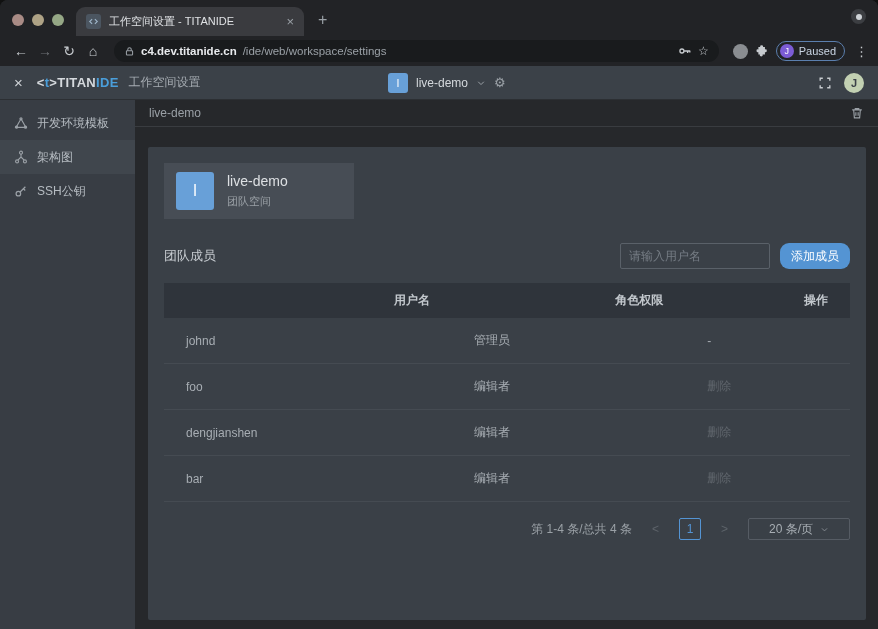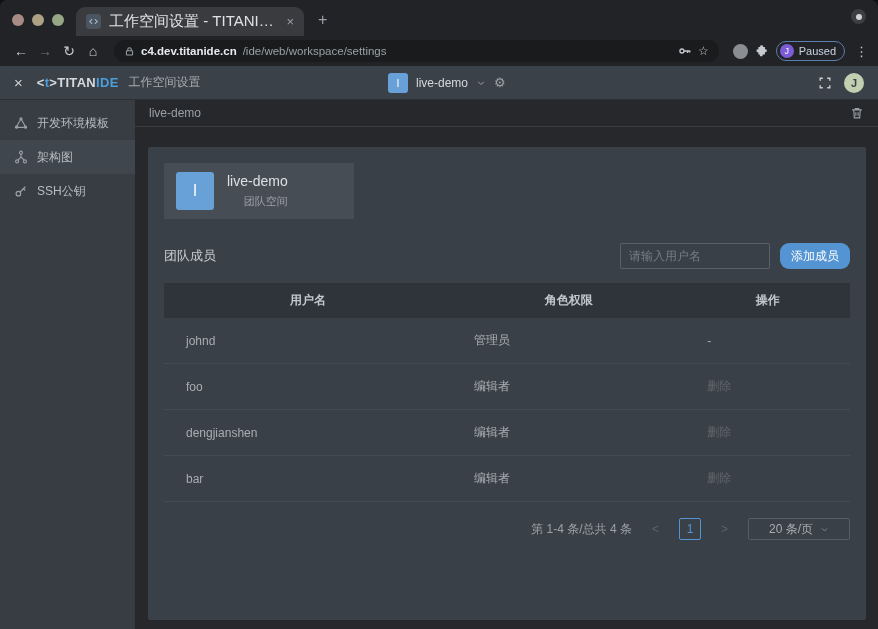--- a/index.html
+++ b/index.html
@@ -10,21 +10,21 @@
 
   
   .tabstrip { height:36px; background:#222326; display:flex; align-items:flex-end; padding:0 10px; flex-shrink:0; }
   .traffic { display:flex; gap:8px; align-items:center; margin:0 12px 10px 2px; }
   .tl { width:12px; height:12px; border-radius:50%; }
   .tl.r { background:#a98b85; } .tl.y { background:#aea285; } .tl.g { background:#95a785; }
   .tab { width:228px; height:29px; background:#3a3b3f; border-radius:9px 9px 0 0;
          display:flex; align-items:center; gap:8px; padding:0 10px; }
   .favicon { width:15px; height:15px; background:#4b5560; border-radius:3px; display:flex;
              align-items:center; justify-content:center; flex-shrink:0; }
-  .tab-title { flex:1; font-size:15px; color:#dfe1e4; white-space:nowrap; overflow:hidden; text-overflow:ellipsis; }
+  .tab-title { flex:1; font-size:11px; color:#dfe1e4; white-space:nowrap; overflow:hidden; text-overflow:ellipsis; }
   .tab-close { color:#9aa0a6; font-size:13px; line-height:1; cursor:default; }
   .newtab { color:#9aa0a6; font-size:16px; margin:0 0 7px 14px; }
   .strip-spacer { flex:1; }
   .profile-dot { width:15px; height:15px; border-radius:50%; background:#3c3e42; margin:0 2px 12px 0;
                  display:flex; align-items:center; justify-content:center; }
   .profile-dot i { width:6px; height:6px; border-radius:50%; background:#cfd3d7; }
 
   .toolbar { height:30px; background:#222326; display:flex; align-items:center; padding:0 10px; gap:2px; flex-shrink:0; }
   .navbtn { color:#c7cbcf; font-size:14px; width:22px; text-align:center; }
   .navbtn.dim { color:#6e7175; }
@@ -72,36 +72,36 @@
   .crumb { font-size:12px; color:#9aa0a6; }
   .crumb-trash { margin-left:auto; display:flex; }
 
   .panel { flex:1; margin:20px 12px 9px 13px; background:#3a4047; border-radius:2px;
            padding:16px; display:flex; flex-direction:column; min-height:0; }
   .ws-card { width:190px; background:#474d55; padding:9px 12px; display:flex; align-items:center;
              gap:13px; margin-bottom:24px; }
   .card-avatar { width:38px; height:38px; background:#68a0d8; border-radius:3px; color:#fff;
                  font-size:16px; display:flex; align-items:center; justify-content:center; }
   .card-name { font-size:14px; color:#dde0e3; }
-  .card-type { font-size:11px; color:#9aa0a6; margin-top:5px;text-align:right; }
+  .card-type { font-size:11px; color:#9aa0a6; margin-top:5px; }
 
   .members-bar { display:flex; align-items:center; margin-bottom:14px; }
   .members-title { font-size:13px; color:#c9ced3; }
   .members-right { margin-left:auto; display:flex; align-items:flex-end; }
   .user-input { width:150px; height:26px; background:transparent; border:1px solid #5a6169;
                 border-radius:2px; color:#d4d8dc; font-size:12px; padding:0 8px; outline:none;
                 font-family:"Liberation Sans", sans-serif; }
   .user-input::placeholder { color:#757c84; }
   .add-btn { height:26px; padding:0 11px; margin-left:10px; background:#5494d3; border:none;
              border-radius:9px; color:#fff; font-size:12px; cursor:default;
              font-family:"Liberation Sans", sans-serif; }
 
   table.members { width:100%; border-collapse:collapse; font-size:12px; table-layout:fixed; }
   table.members col.c1 { width:42%; } table.members col.c2 { width:34%; } table.members col.c3 { width:24%; }
-  table.members th { background:#2f343b; text-align:center; color:#c3c8cd; font-weight:bold;
+  table.members th { background:#2f343b; text-align:right; color:#c3c8cd; font-weight:bold;
                      padding:9px 22px; }
   table.members td { padding:14px 22px; color:#a7adb3; border-bottom:1px solid #454b52; }
   .del-link { color:#60666d; }
 
   .pagination { display:flex; align-items:center; justify-content:flex-end; gap:18px;
                 margin-top:16px; font-size:12px; color:#9aa0a6; }
   .pg-arrow { color:#5d636a; font-size:12px; padding:0 2px; }
   .pg-page { width:22px; height:22px; border:1px solid #5494d3; border-radius:2px; color:#5494d3;
              display:flex; align-items:center; justify-content:center; }
   .pg-size { height:22px; border:1px solid #565c64; border-radius:2px; display:flex;

